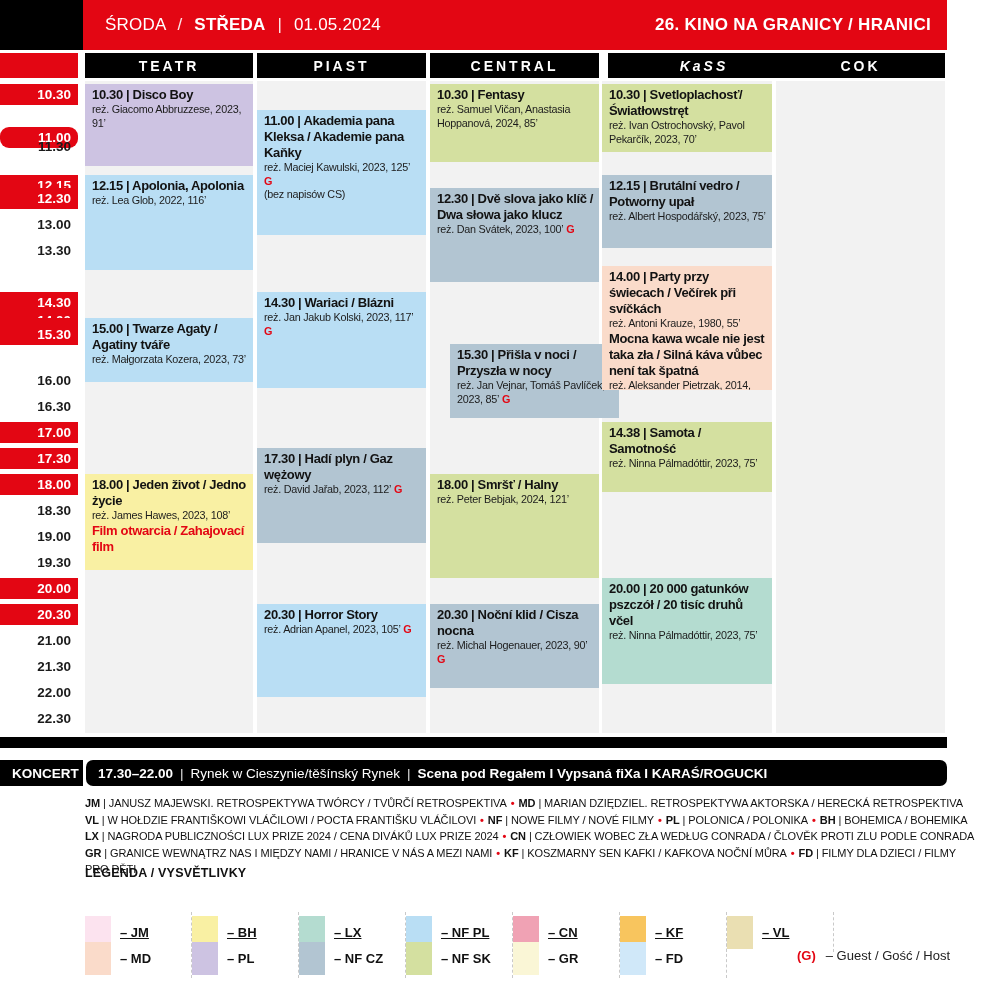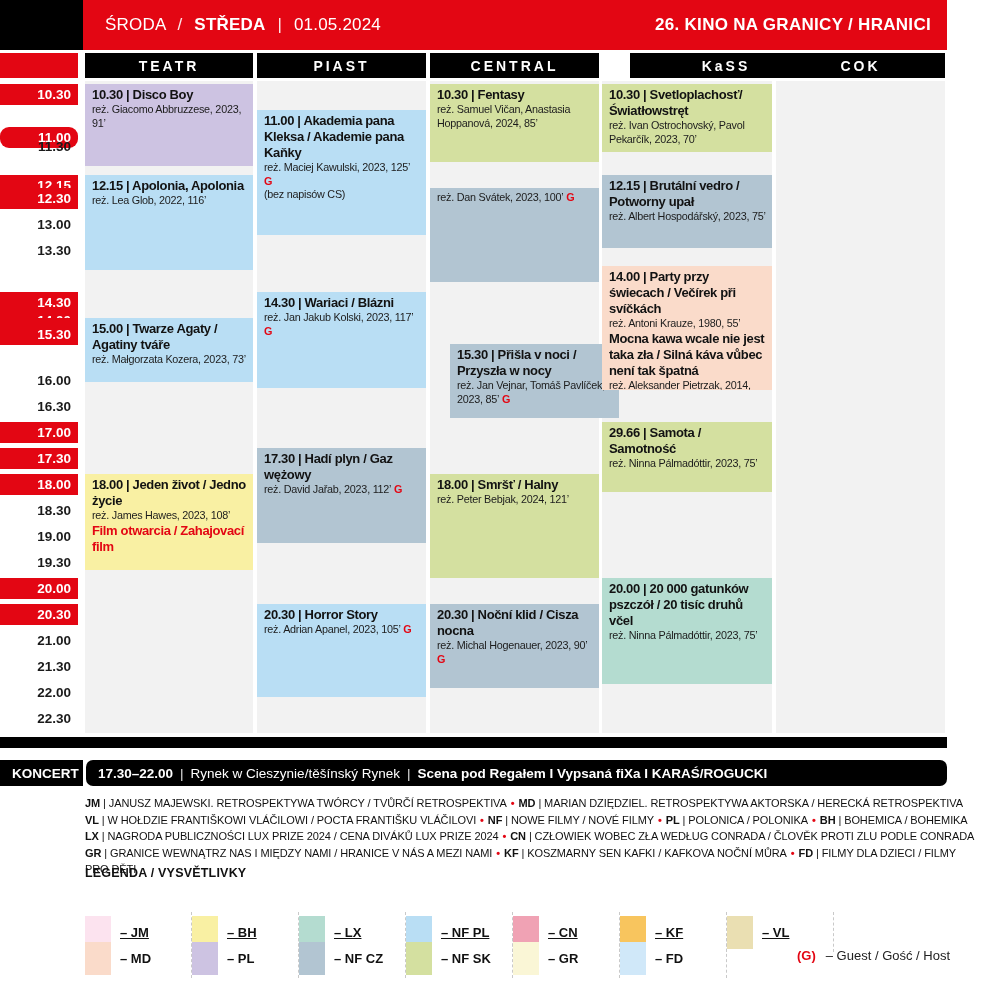--- a/index.html
+++ b/index.html
@@ -76,21 +76,21 @@
       <span>01.05.2024</span>
     </div>
     <div class="fest-title">26. KINO NA GRANICY / HRANICI</div>
   </div>
 
   <div class="colhead-red"></div>
   <div id="col-headers">
       <div class="col-head" style="left: 85px; width: 168px;">TEATR</div>
       <div class="col-head" style="left: 257px; width: 169px;">PIAST</div>
       <div class="col-head" style="left: 430px; width: 169px;">CENTRAL</div>
-      <div class="col-head" style="left: 630px; width: 192px;">KaSS</div>
+      <div class="col-head" style="left: 608px; width: 192px; font-style: italic;">KaSS</div>
       <div class="col-head" style="left: 776px; width: 169px;">COK</div>
     </div>
 
   <div id="grid">
       <div class="col-bg" style="left: 85px; width: 168px; top: 81px; height: 652px;"></div>
       <div class="col-bg" style="left: 257px; width: 169px; top: 81px; height: 652px;"></div>
       <div class="col-bg" style="left: 430px; width: 169px; top: 81px; height: 652px;"></div>
       <div class="col-bg" style="left: 602px; width: 170px; top: 81px; height: 652px;"></div>
       <div class="col-bg" style="left: 776px; width: 169px; top: 81px; height: 652px;"></div>
       <div class="time-label red" style="top: 84px;">10.30</div>
@@ -150,20 +150,21 @@
       </div>
       <div class="event" style="left: 257px; width: 169px; top: 604px; height: 93px; background: rgb(185, 222, 244);">
         <div class="ev-title">20.30 | Horror Story</div>
         <div class="ev-credit">reż. Adrian Apanel, 2023, 105’<span class="gmark"> G</span></div>
       </div>
       <div class="event" style="left: 430px; width: 169px; top: 84px; height: 78px; background: rgb(212, 224, 160);">
         <div class="ev-title">10.30 | Fentasy</div>
         <div class="ev-credit">reż. Samuel Vičan, Anastasia Hoppanová, 2024, 85’</div>
       </div>
       <div class="event" style="left: 430px; width: 169px; top: 188px; height: 94px; background: rgb(178, 197, 210);">
+        <div class="ev-title">12.30 | Dvě slova jako klíč / Dwa słowa jako klucz</div>
         <div class="ev-credit">reż. Dan Svátek, 2023, 100’<span class="gmark"> G</span></div>
       </div>
       <div class="event" style="left: 430px; width: 169px; top: 344px; height: 74px; background: rgb(178, 197, 210); margin-left: 20px;">
         <div class="ev-title">15.30 | Přišla v noci / Przyszła w nocy</div>
         <div class="ev-credit">reż. Jan Vejnar, Tomáš Pavlíček, 2023, 85’<span class="gmark"> G</span></div>
       </div>
       <div class="event" style="left: 430px; width: 169px; top: 474px; height: 104px; background: rgb(212, 224, 160);">
         <div class="ev-title">18.00 | Smršť / Halny</div>
         <div class="ev-credit">reż. Peter Bebjak, 2024, 121’</div>
       </div>
@@ -179,21 +180,21 @@
         <div class="ev-title">12.15 | Brutální vedro / Potworny upał</div>
         <div class="ev-credit">reż. Albert Hospodářský, 2023, 75’</div>
       </div>
       <div class="event" style="left: 602px; width: 170px; top: 266px; height: 124px; background: rgb(250, 219, 202);">
         <div class="ev-title">14.00 | Party przy świecach / Večírek při svíčkách</div>
         <div class="ev-credit">reż. Antoni Krauze, 1980, 55’</div>
         <div class="ev-title">Mocna kawa wcale nie jest taka zła / Silná káva vůbec není tak špatná</div>
         <div class="ev-credit">reż. Aleksander Pietrzak, 2014, 49’</div>
       </div>
       <div class="event" style="left: 602px; width: 170px; top: 422px; height: 70px; background: rgb(212, 224, 160);">
-        <div class="ev-title">29.66 | Samota / Samotność</div>
+        <div class="ev-title">14.38 | Samota / Samotność</div>
         <div class="ev-credit">reż. Ninna Pálmadóttir, 2023, 75’</div>
       </div>
       <div class="event" style="left: 602px; width: 170px; top: 578px; height: 106px; background: rgb(180, 220, 208);">
         <div class="ev-title">20.00 | 20 000 gatunków pszczół / 20 tisíc druhů včel</div>
         <div class="ev-credit">reż. Ninna Pálmadóttir, 2023, 75’</div>
       </div>
     </div>
 
   <div class="sep-bar"></div>
 

